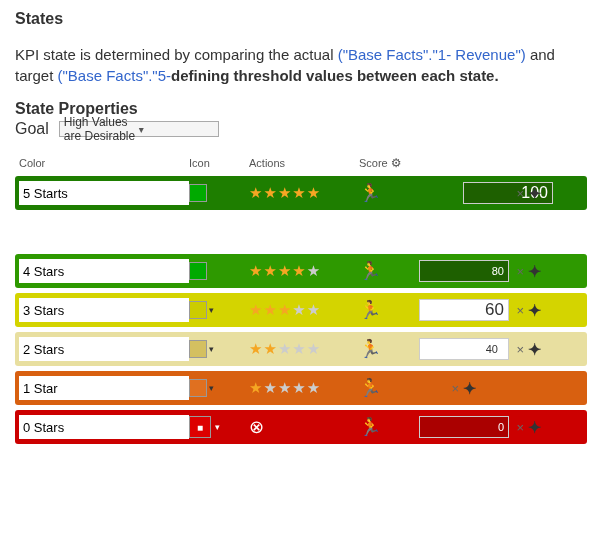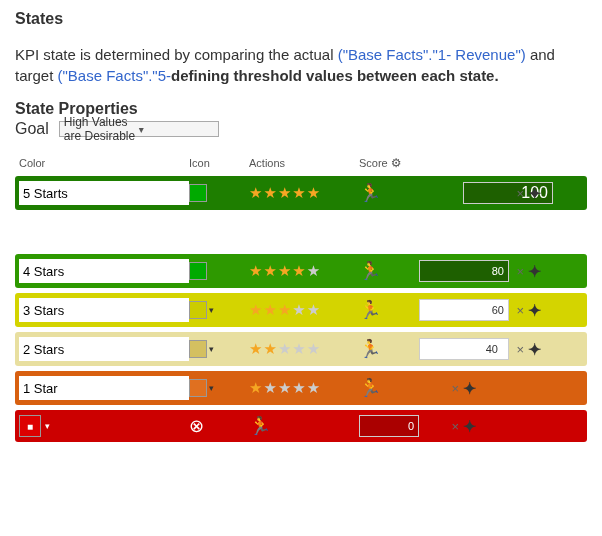--- a/index.html
+++ b/index.html
@@ -218,21 +218,21 @@
           <span class="star-filled">★</span>
           <span class="star-filled">★</span>
           <span class="star-filled">★</span>
           <span class="star-empty">★</span>
           <span class="star-empty">★</span>
         </div>
       </div>
     <div>
       <span class="icon-runner" style="color:#777;font-size:18px;">🏃</span>
     </div>
-    <input type="text" class="score-input" value="60" style="background: rgb(255, 255, 255); color: rgb(51, 51, 51); text-align: right; padding: 2px 4px; font-size: 11px; height: 22px; width: 100%; border: 1px solid rgb(204, 204, 204);">
+    <input type="text" class="score-input" value="60" style="background: rgb(255, 255, 255); color: rgb(51, 51, 51); text-align: right; padding: 2px 4px; font-size: 17px; height: 22px; width: 100%; border: 1px solid rgb(204, 204, 204);">
     <div class="row-actions">
       <span class="btn-remove">×</span>
       <span class="btn-add" style="font-size:16px;color:#333;cursor:pointer;">✦</span>
     </div>
   </div>
     <div class="status-row" style="background: rgb(232, 223, 160);">
     <input type="text" class="status-input" value="2 Stars" style="">
     <div style="display:flex;align-items:center;gap:2px;">
         <div style="width:18px;height:18px;border:1px solid #999;background:#d4c060;cursor:pointer;"></div>
         <span style="font-size:9px;color:#333;cursor:pointer;">▾</span>
@@ -272,20 +272,21 @@
       </div>
     <div>
       <span class="icon-runner" style="color:#222;font-size:18px;">🏃</span>
     </div>
     <div class="row-actions">
       <span class="btn-remove">×</span>
       <span class="btn-add" style="font-size:16px;color:#333;cursor:pointer;">✦</span>
     </div>
   </div>
     <div class="status-row" style="background: rgb(204, 0, 0);">
+    <input type="text" class="status-input" value="0 Stars" style="">
     <div style="display:flex;align-items:center;gap:4px;">
         <div style="width:22px;height:22px;border:1px solid #999;background:#dd0000;display:flex;align-items:center;justify-content:center;cursor:pointer;">
           <span style="color:white;font-size:10px;">■</span>
         </div>
         <span style="font-size:9px;color:#fff;">▾</span>
        </div>
     <div><span class="special-icon" style="color:#fff;font-size:18px;">⊗</span></div>
     <div>
       <span class="icon-runner" style="color:#111;font-size:18px;">🏃</span>
     </div>

